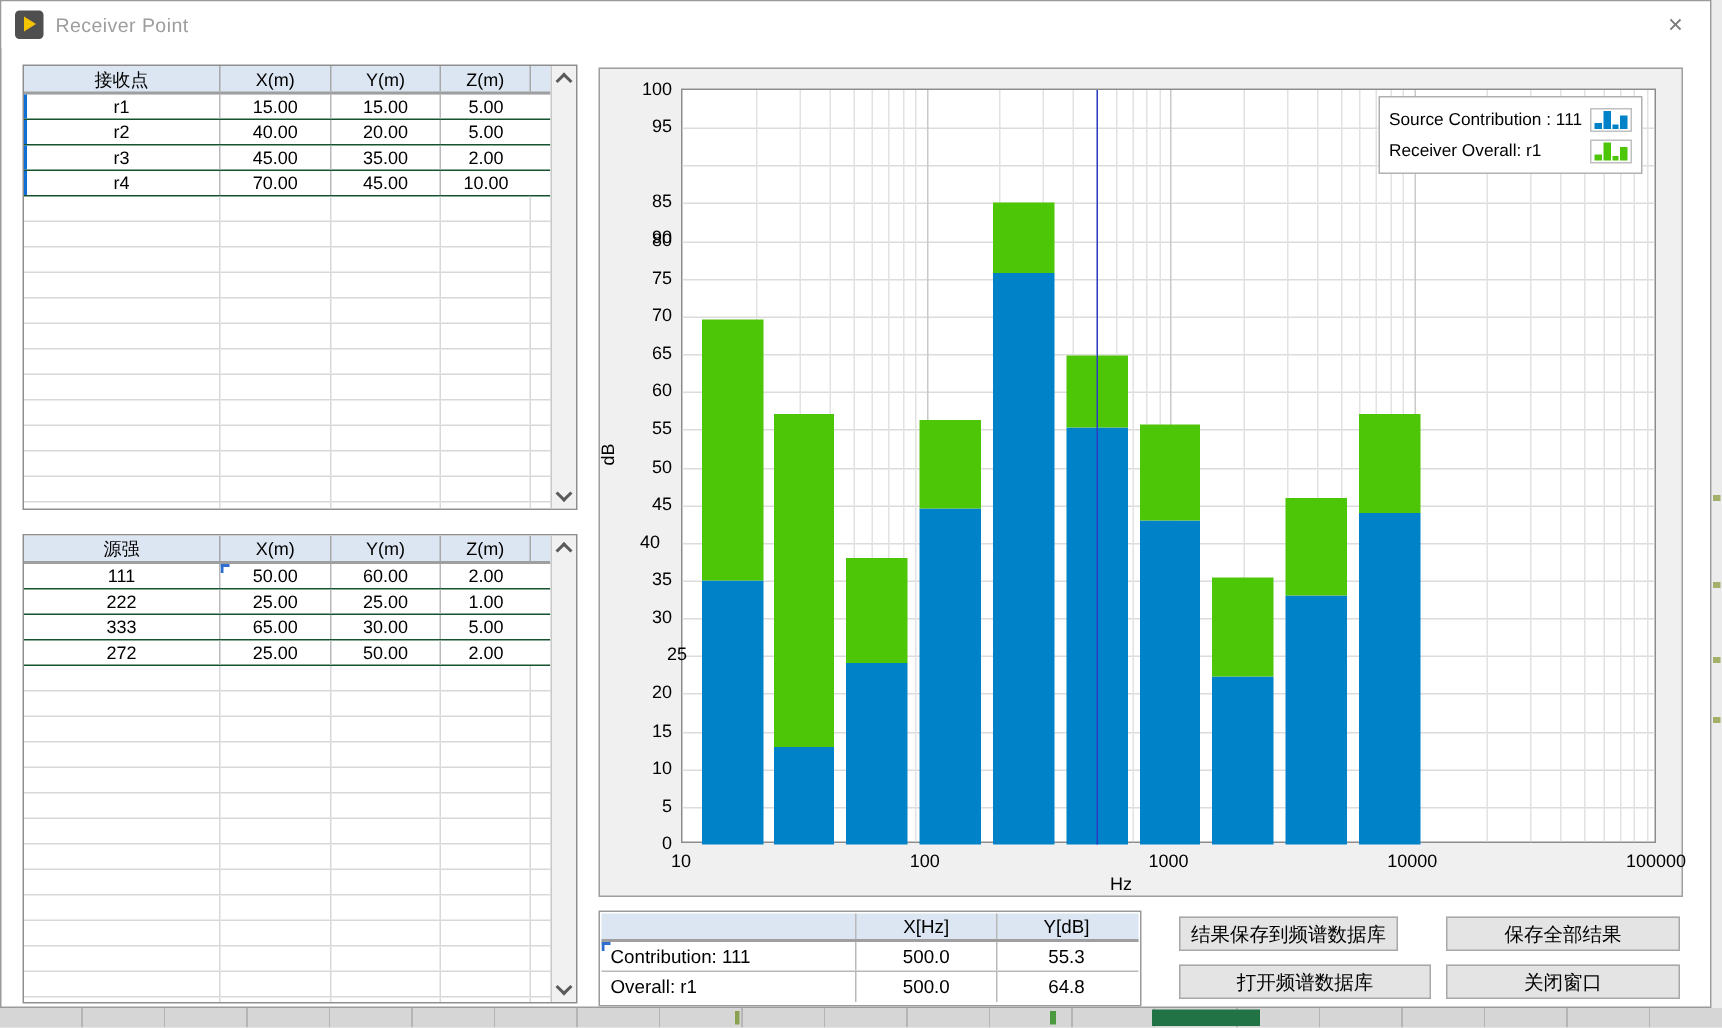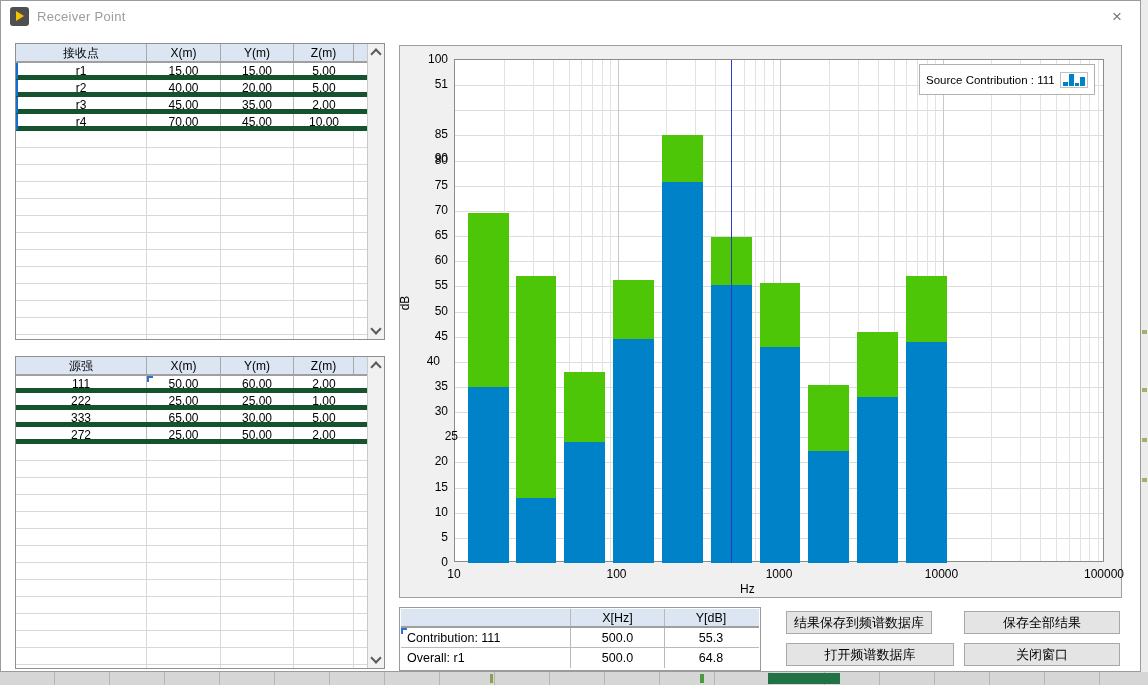--- a/index.html
+++ b/index.html
@@ -30,21 +30,21 @@
     border-left:8px solid #f5c400; border-top:5.5px solid transparent; border-bottom:5.5px solid transparent; }
   #title-text { position:absolute; left:36px; top:8px; font-size:13px; color:#9d9d9d; letter-spacing:.3px; }
   #close-btn { position:absolute; right:12px; top:5px; width:22px; height:22px; text-align:center;
     line-height:22px; font-size:17px; color:#7a7a7a; cursor:default; }
 
   
   .tpanel { position:absolute; background:#ffffff; border:1px solid #8f8f8f; overflow:hidden;padding-left:32px; }
   #panel-receiver { left:14px; top:42px; width:370px; height:297px; }
   #panel-source   { left:14px; top:355px; width:370px; height:313px; }
   .ltable { position:absolute; left:0; top:0; right:17px; bottom:0; }
-  .trow { display:flex; height:17px; border-bottom:5px solid #14532d; position:relative; }
+  .trow { display:flex; height:17px; border-bottom:1px solid #14532d; position:relative; }
   .trow.empty { border-bottom:1px solid #d8d8d8; }
   .trow.header { height:19px; background:#dce6f2; border-bottom:2px solid #9f9f9f; }
   .tcell { flex:0 0 auto; font-size:12px; text-align:center; line-height:17px; color:#000;
     border-right:1px solid #b9b9b9; overflow:hidden; }
   .trow.header .tcell { line-height:19px; font-size:12px; border-right:1px solid #a8a8a8; }
   .trow.empty .tcell { border-right:1px solid #d8d8d8; }
   .c0 { width:131px; } .c1 { width:74px; } .c2 { width:73px; } .c3 { width:60px; border-right:none; }
   .rowmark { position:absolute; left:0; top:0; width:2px; height:16px; background:#0f6fd7; }
   .cellcursor { position:absolute; width:6px; height:6px; }
   .cellcursor:before { content:""; position:absolute; left:0; top:0; width:6px; height:2px; background:#2f6fd0; }
@@ -466,41 +466,50 @@
           <div class="ytick" style="left: 14px; top: 282.65px;">45</div>
           <div class="ytick" style="left: 14px; top: 257.5px;">50</div>
           <div class="ytick" style="left: 14px; top: 232.35px;">55</div>
           <div class="ytick" style="left: 14px; top: 207.2px;">60</div>
           <div class="ytick" style="left: 14px; top: 182.05px;">65</div>
           <div class="ytick" style="left: 14px; top: 156.9px;">70</div>
           <div class="ytick" style="left: 14px; top: 131.75px;">75</div>
           <div class="ytick" style="left: 14px; top: 106.6px;">80</div>
           <div class="ytick" style="left: 14px; top: 81.45px;">85</div>
           <div class="ytick" style="left: 14px; top: 69px; margin-top: 36px;">90</div>
-          <div class="ytick" style="left: 14px; top: 31.15px;">51</div>
+          <div class="ytick" style="left: 14px; top: 31.15px;">95</div>
           <div class="ytick" style="left: 14px; top: 6px;">100</div>
         </div>
       <div id="xticks">
           <div class="xtick" style="left: 24px; top: 521px;">10</div>
           <div class="xtick" style="left: 186.5px; top: 521px;">100</div>
           <div class="xtick" style="left: 349px; top: 521px;">1000</div>
           <div class="xtick" style="left: 511.5px; top: 521px;">10000</div>
           <div class="xtick" style="left: 674px; top: 521px;">100000</div>
         </div>
       <div id="xlab">Hz</div>
       <div id="legend">
         <div class="leg-row">
           <span class="leg-label">Source Contribution : 111</span>
           <span class="leg-icon" id="leg-icon-0">
               <i style="height: 4px; background: rgb(0, 130, 200);"></i>
               <i style="height: 12px; background: rgb(0, 130, 200);"></i>
               <i style="height: 3px; background: rgb(0, 130, 200);"></i>
               <i style="height: 9px; background: rgb(0, 130, 200);"></i>
             </span>
         </div>
+        <div class="leg-row">
+          <span class="leg-label">Receiver Overall: r1</span>
+          <span class="leg-icon" id="leg-icon-1">
+              <i style="height: 4px; background: rgb(78, 198, 8);"></i>
+              <i style="height: 12px; background: rgb(78, 198, 8);"></i>
+              <i style="height: 3px; background: rgb(78, 198, 8);"></i>
+              <i style="height: 9px; background: rgb(78, 198, 8);"></i>
+            </span>
+        </div>
       </div>
     </div>
 
     <div id="result-panel">
         <div class="rrow header">
           <div class="rcell rc0"></div>
           <div class="rcell rc1">X[Hz]</div>
           <div class="rcell rc2">Y[dB]</div>
         </div>
         <div class="rrow">

